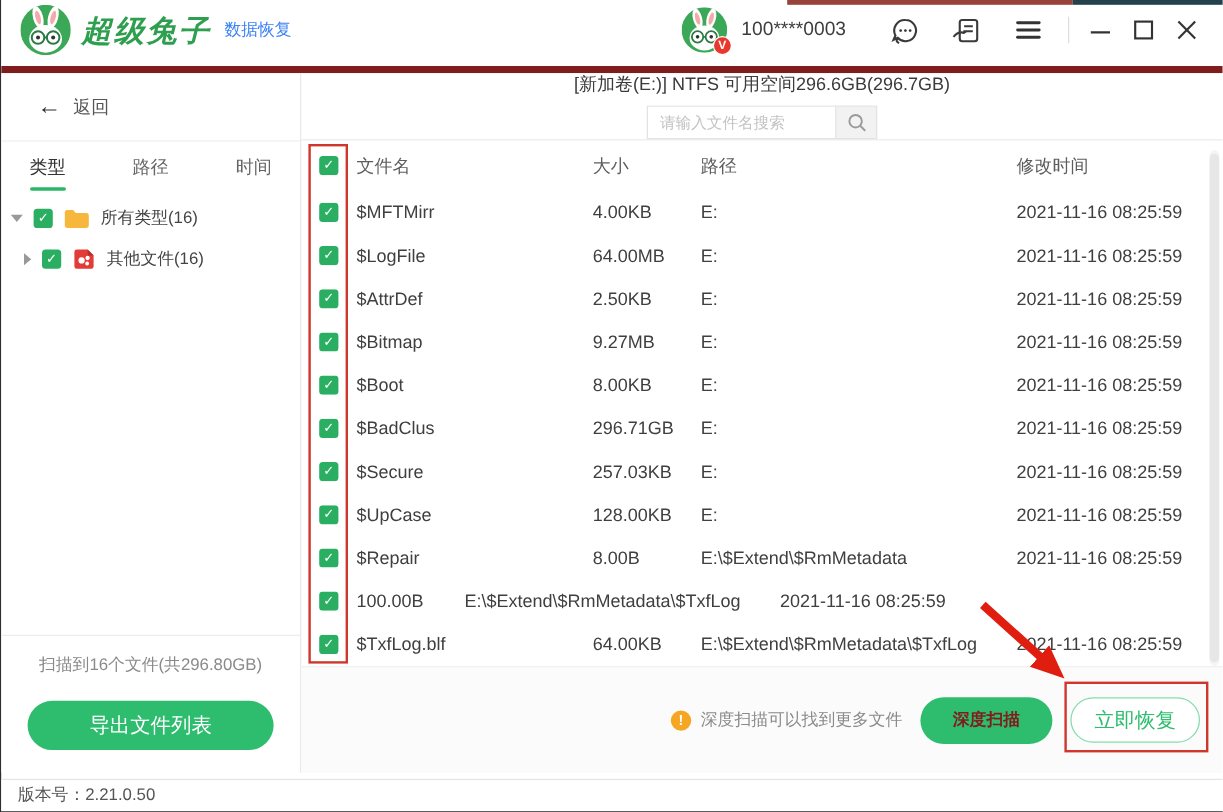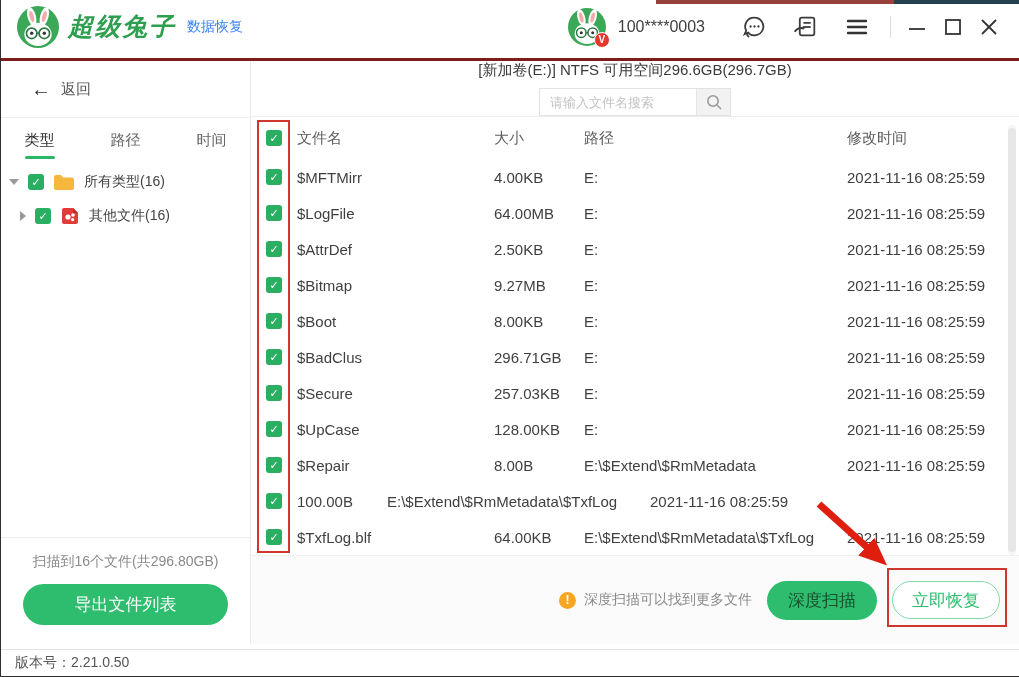--- a/index.html
+++ b/index.html
@@ -7,21 +7,21 @@
   .window{position:relative;width:1019px;height:677px;background:#fff;overflow:hidden;box-sizing:border-box;
           border-left:1px solid #2e2e2e;border-bottom:1px solid #2e2e2e;}
   
   .top-strip{position:absolute;top:0;left:0;width:1019px;height:4px;background:#fff;z-index:6;}
   .strip-red{position:absolute;top:0;left:655px;width:238px;height:4px;background:#97423b;}
   .strip-dark{position:absolute;top:0;left:893px;width:126px;height:4px;background:#24424c;}
 
   
   .titlebar{position:absolute;top:4px;left:0;right:0;height:57px;display:flex;align-items:center;
             justify-content:space-between;padding:0 12px 9px 16px;box-sizing:border-box;background:#fff;
-            border-bottom:3px solid #7f1d1d;}
+            border-bottom:6px solid #7f1d1d;}
   .brand{display:flex;align-items:center;gap:9px;}
   .logo{width:42px;height:42px;}
   .brand-name{font-size:25px;font-weight:bold;font-style:italic;color:#2e9e4f;letter-spacing:2px;}
   .brand-product{font-size:14px;color:#3b82f6;margin-left:2px;}
   .tb-right{display:flex;align-items:center;}
   .avatar-wrap{position:relative;width:38px;height:38px;margin-right:12px;cursor:pointer;}
   .avatar-wrap svg{width:38px;height:38px;}
   .v-badge{position:absolute;right:-4px;bottom:-2px;width:16px;height:16px;border-radius:50%;background:#e8372c;
            color:#fff;font-size:10px;font-weight:bold;display:flex;align-items:center;justify-content:center;
            border:1px solid #fff;box-sizing:border-box;}
@@ -49,21 +49,21 @@
               border-top:6px solid #999;margin-right:9px;}
   .caret-right{width:0;height:0;border-top:5px solid transparent;border-bottom:5px solid transparent;
                border-left:6px solid #999;margin-right:9px;}
   .checkbox{width:16px;height:16px;border-radius:3px;background:#2aaf62;color:#fff;font-size:11px;line-height:16px;
             text-align:center;display:inline-block;font-weight:bold;cursor:pointer;flex:none;}
   .tree-icon{margin-left:9px;display:flex;align-items:center;}
   .tree-label{font-size:14px;color:#444;margin-left:9px;}
   .sidebar-spacer{flex:1;}
   .sidebar-divider{height:1px;background:#ececec;}
   .scan-summary{font-size:14px;color:#8a8a8a;text-align:center;margin:15px 0 13px;}
-  .export-btn{margin:0 auto 19px;width:205px;height:41px;border-radius:21px;background:#2ebd6e;color:#fff;
+  .export-btn{margin:8px auto 19px;width:205px;height:41px;border-radius:21px;background:#2ebd6e;color:#fff;
               font-size:17px;border:none;display:block;cursor:pointer;font-family:inherit;}
 
   .main{flex:1;display:flex;flex-direction:column;position:relative;min-width:0;}
   .main-header{height:56px;min-height:56px;border-bottom:1px solid #ececec;display:flex;align-items:center;
                justify-content:space-between;padding:0 20px;box-sizing:border-box;flex-direction:column;}
   .volume-info{font-size:15px;color:#3b3b3b;}
   .search-box{display:flex;align-items:stretch;border:1px solid #e2e2e2;height:28px;width:192px;box-sizing:border-box;}
   .search-input{border:none;outline:none;flex:1;padding:0 10px;font-size:13px;color:#666;min-width:0;font-family:inherit;}
   .search-input::placeholder{color:#c3c3c3;}
   .search-btn{width:33px;background:#f2f2f2;display:flex;align-items:center;justify-content:center;
@@ -78,22 +78,22 @@
   .c-time{flex:1;}
   .table-body{height:396px;overflow:hidden;}
   .trow{height:36px;display:flex;align-items:center;font-size:15px;color:#3f3f3f;}
 
   .action-bar{flex:1;background:#fbfbfb;border-top:1px solid #f0f0f0;display:flex;align-items:center;
               justify-content:flex-end;padding-right:19px;}
   .hint{display:flex;align-items:center;gap:8px;margin-right:15px;}
   .warn-icon{width:17px;height:17px;border-radius:50%;background:#f5a623;color:#fff;font-size:12px;font-weight:bold;
              display:flex;align-items:center;justify-content:center;flex:none;}
   .hint-text{font-size:14px;color:#8a8a8a;}
-  .deep-scan-btn{width:110px;height:39px;border-radius:20px;background:#2ebd6e;color:#14532d;font-size:17px;border:none;
-                 margin-right:15px;cursor:pointer;font-family:inherit;}
+  .deep-scan-btn{width:110px;height:39px;border-radius:20px;background:#2ebd6e;color:#7f1d1d;font-size:14px;border:none;
+                 margin-right:15px;cursor:pointer;font-family:inherit;font-weight:bold;}
   .recover-btn{width:108px;height:38px;border-radius:19px;background:#fff;color:#2ebd6e;font-size:17px;
                border:1px solid #86dbab;cursor:pointer;font-family:inherit;}
 
   .version-bar{position:absolute;left:0;right:0;bottom:0;height:27px;border-top:1px solid #e4e4e4;display:flex;
                align-items:center;padding-left:14px;font-size:14px;color:#555;background:#fff;box-sizing:border-box;}
 
   
   .anno-col{position:absolute;left:256px;top:120px;width:33px;height:433px;border:2px solid #cf372c;
             box-sizing:border-box;pointer-events:none;z-index:10;}
   .anno-btn{position:absolute;left:886px;top:568px;width:120px;height:59px;border:2px solid #cf372c;

